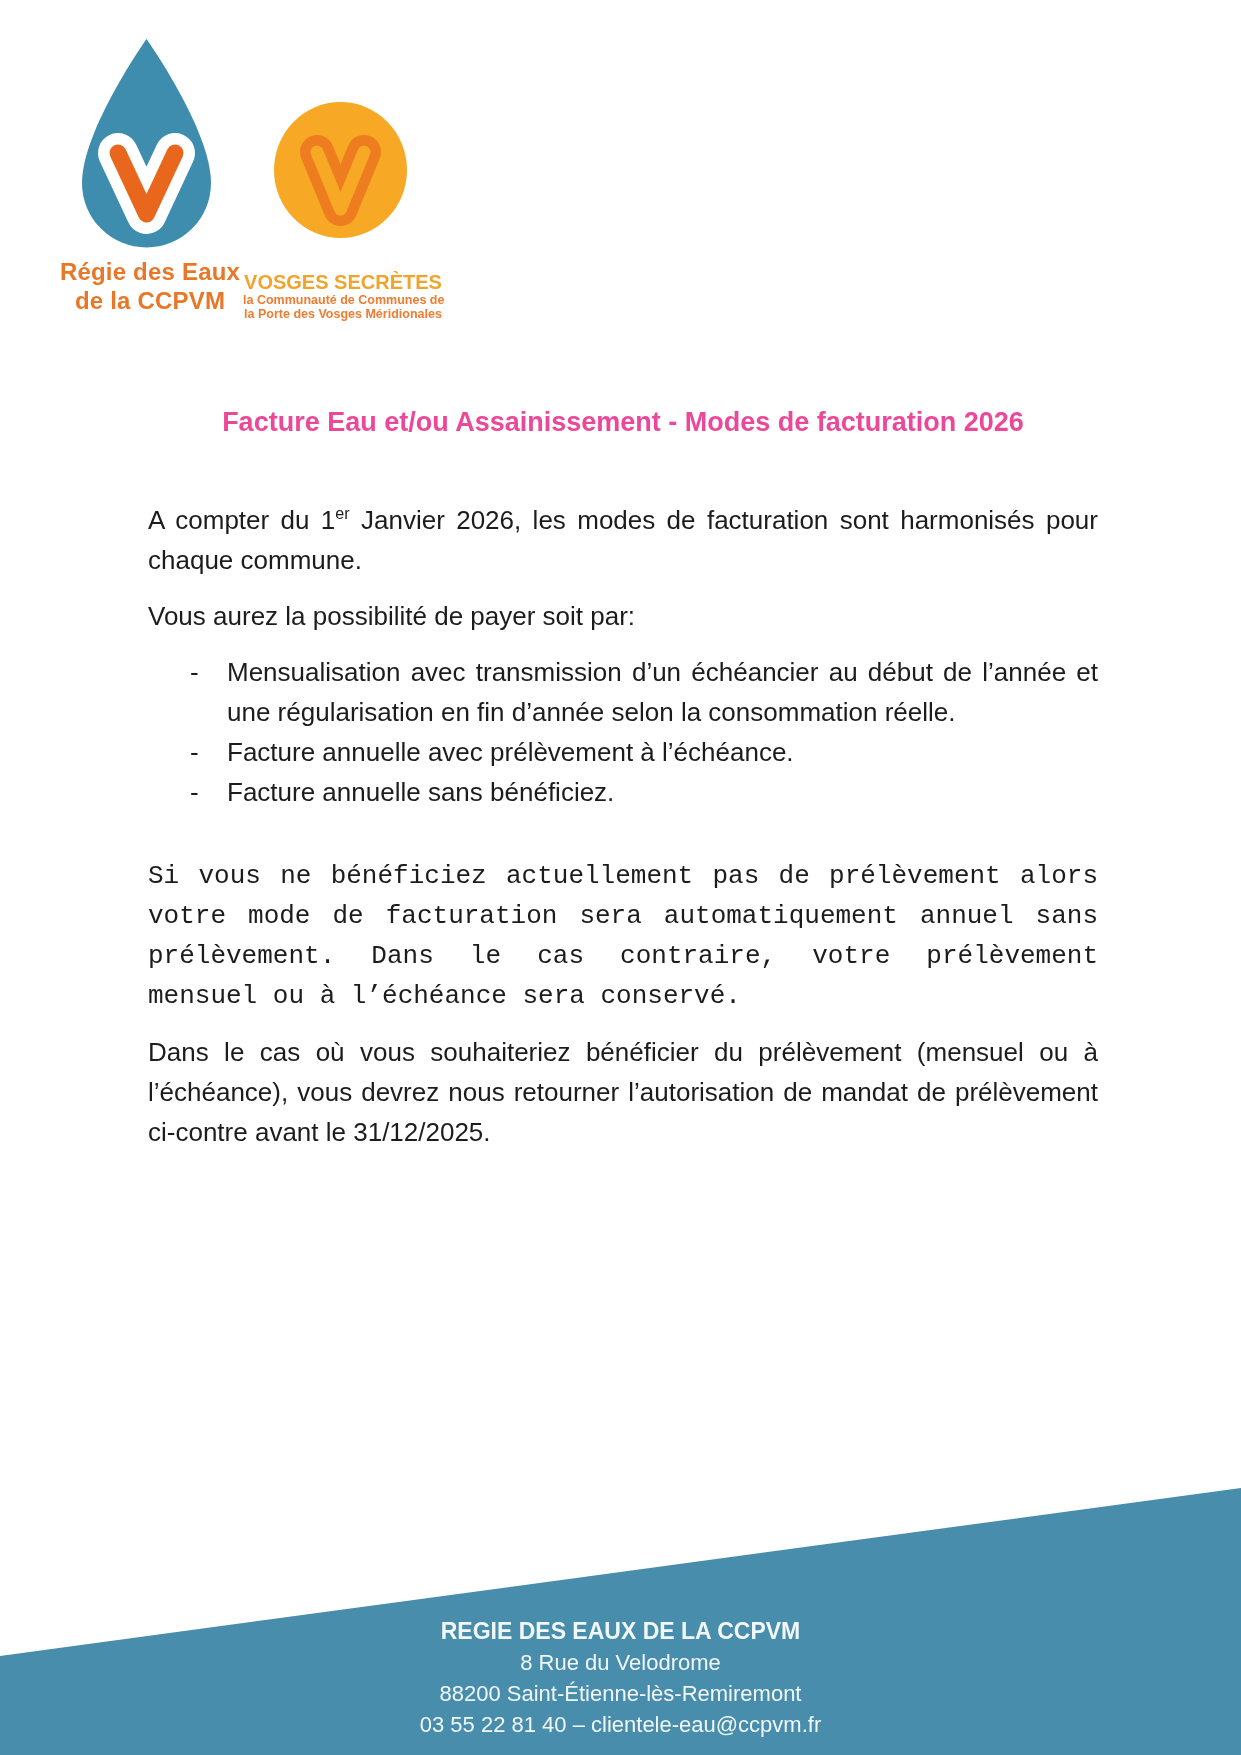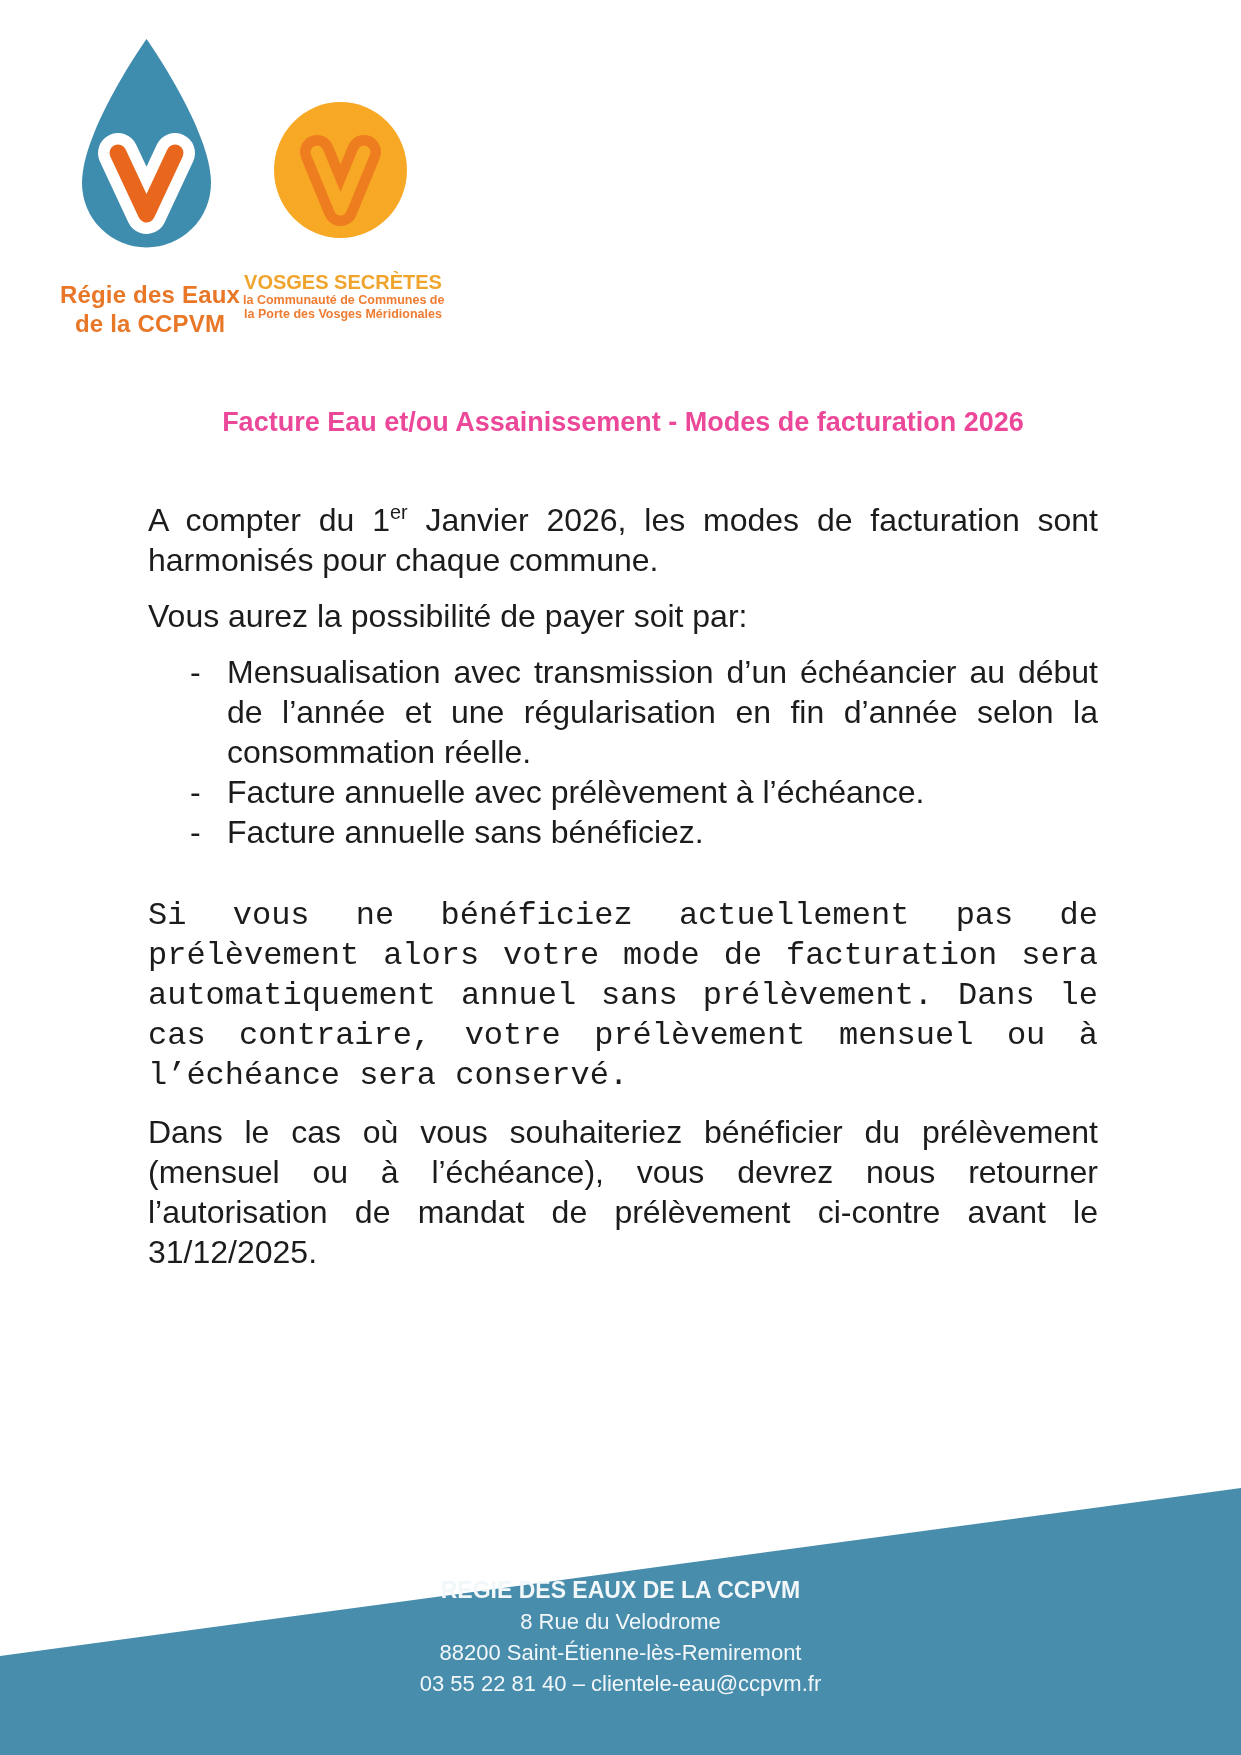--- a/index.html
+++ b/index.html
@@ -21,21 +21,21 @@
 
   .drop-shape { fill: var(--drop-color, #3E8CAE); }
   .drop-vband { stroke: #ffffff; stroke-width: 40; fill: none; stroke-linecap: round; stroke-linejoin: round; }
   .drop-v { stroke: var(--drop-v-color, #E8671C); stroke-width: 17; fill: none; stroke-linecap: round; stroke-linejoin: round; }
 
   .circle-shape { fill: var(--circle-color, #F7A824); }
   .circle-vband { stroke: var(--circle-v-color, #EE7D1F); stroke-width: 34; fill: none; stroke-linecap: round; stroke-linejoin: round; }
   .circle-vcore { stroke: var(--circle-color, #F7A824); stroke-width: 13; fill: none; stroke-linecap: round; stroke-linejoin: round; }
 
   .regie-label {
-    position: absolute; left: 40px; top: 280px; width: 220px;
+    position: absolute; left: 40px; top: 257px; width: 220px;
     text-align: center;
     color: var(--regie-label-color, #E87728);
     font-weight: bold; font-size: 24px; line-height: 29px;
     letter-spacing: 0.2px;
   }
   .vosges-label {
     position: absolute; left: 243px; top: 271px; width: 200px;
     text-align: center;
     color: var(--vosges-title-color, #F0A42C);
   }
@@ -52,41 +52,41 @@
   
   .doc-title {
     position: absolute; left: 148px; top: 406px; width: 950px;
     text-align: center;
     font-weight: bold; font-size: 27px; line-height: 32px;
     color: #ec4899;
   }
 
   .doc-body {
     position: absolute; left: 148px; top: 500px; width: 950px;
-    font-size: 32px; line-height: 40px;
+    font-size: 26px; line-height: 40px;
     color: #1c1c1c;
     text-align: justify;
   }
   .doc-body p { margin: 0 0 16px 0; }
   .doc-body sup { vertical-align: super; font-size: 0.62em; line-height: 0; }
 
   .doc-list { list-style: none; margin: 6px 0 16px 0; }
   .doc-list li { position: relative; padding-left: 79px; }
   .doc-list .li-marker { position: absolute; left: 42px; top: 0; }
 
   .spaced-up { margin-top: 44px !important; font-family: Liberation Mono, monospace; }
 
   
   .footer-band {
     position: absolute; left: 0; top: 1488px; width: 1241px; height: 267px;
     background: var(--band-color, #488DAC);
     clip-path: polygon(100% 0, 100% 100%, 0 100%, 0 168px);
   }
   .footer-text {
-    position: absolute; left: 0; top: 1575px; width: 1241px;
+    position: absolute; left: 0; top: 1616px; width: 1241px;
     text-align: center;
     color: #f2f7fa;
     font-size: 22px; line-height: 31px;
   }
   .footer-text .footer-org { font-weight: bold; font-size: 23px; }
 </style>
 </head>
 <body>
 
 <div class="page">

